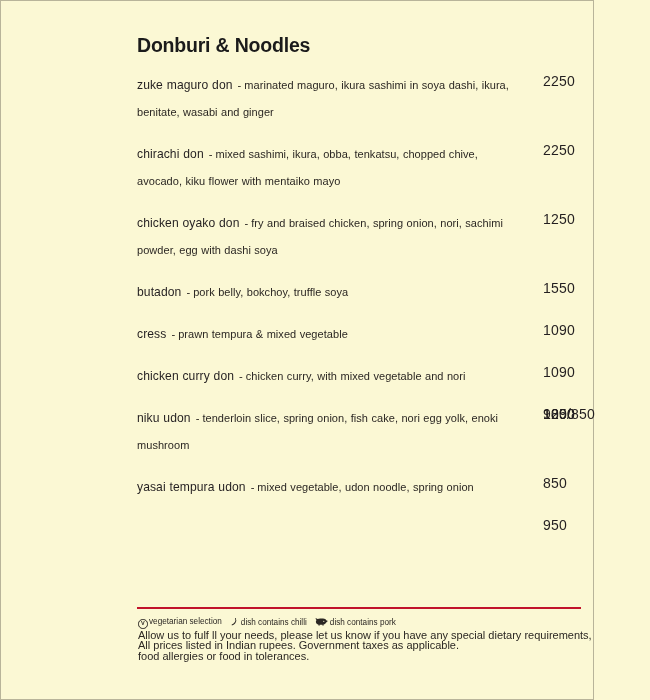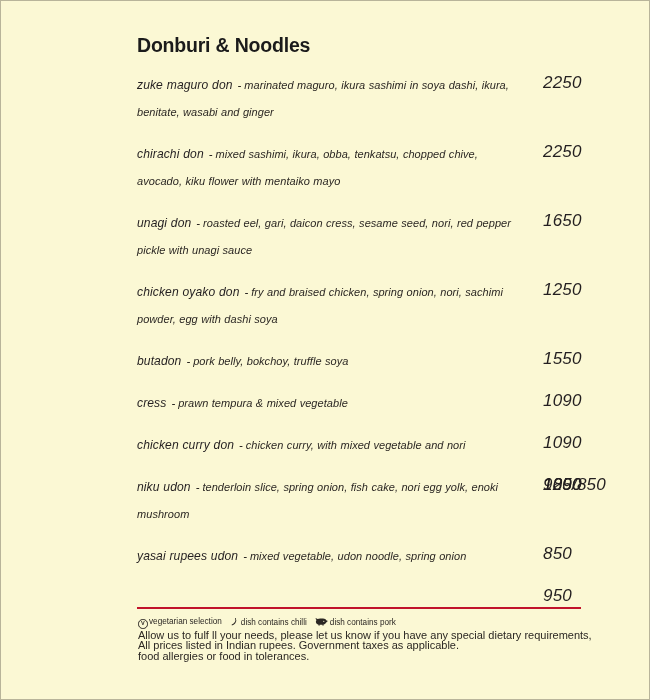--- a/index.html
+++ b/index.html
@@ -10,21 +10,21 @@
   body {
     width: 650px;
     height: 700px;
     background: #fbf8d4;
     font-family: "Liberation Sans", sans-serif;
     color: #231f20;
     overflow: hidden;
   }
   #page {
     position: relative;
-    width: 650px;
+    width: 594px;
     height: 700px;
     background: #fbf8d4;
     box-sizing: border-box;
     border: 1px solid #b8b49a;
   }
   #menu-card {
     position: absolute;
     left: 136px;
     top: 34px;
     width: 426px;
@@ -36,21 +36,20 @@
     color: #1b1b1b;
     margin: 0 0 16px 0;
     line-height: 1.1;
   }
   .menu-list {
     width: 426px;
   }
   .menu-item {
     position: relative;
     margin-bottom: 15px;
-    font-style: italic;
   }
   .item-text {
     width: 382px;
     font-size: 11.2px;
     line-height: 27px;
     color: #2b2723;
     word-spacing: 0.3px;
   }
   .item-name {
     font-size: 12.1px;
@@ -64,21 +63,21 @@
   }
   .item-desc {
     font-size: 11px;
     color: #2b2723;
     letter-spacing: 0.05px;
   }
   .item-price {
     position: absolute;
     left: 406px;
     top: 1px;
-    font-size: 17px;
+    font-size: 14px;
     color: #231f20;
     white-space: nowrap;
     letter-spacing: 0.2px;
   }
   #divider {
     position: absolute;
     left: 136px;
     top: 606px;
     width: 444px;
     height: 2.2px;
@@ -148,24 +147,20 @@
     <div class="menu-list" id="menu-list">
         <div class="menu-item">
           <div class="item-text"><span class="item-name">zuke maguro don</span><span class="item-dash">-</span><span class="item-desc">marinated maguro, ikura sashimi in soya dashi, ikura, benitate, wasabi and ginger</span></div>
           <div class="item-price">2250</div>
         </div>
         <div class="menu-item">
           <div class="item-text"><span class="item-name">chirachi don</span><span class="item-dash">-</span><span class="item-desc">mixed sashimi, ikura, obba, tenkatsu, chopped chive, avocado, kiku flower with mentaiko mayo</span></div>
           <div class="item-price">2250</div>
         </div>
         <div class="menu-item">
-          <div class="item-text"><span class="item-name">unagi don</span><span class="item-dash">-</span><span class="item-desc">roasted eel, gari, daicon cress, sesame seed, nori, red pepper pickle with unagi sauce</span></div>
-          <div class="item-price">1650</div>
-        </div>
-        <div class="menu-item">
           <div class="item-text"><span class="item-name">chicken oyako don</span><span class="item-dash">-</span><span class="item-desc">fry and braised chicken, spring onion, nori, sachimi powder, egg with dashi soya</span></div>
           <div class="item-price">1250</div>
         </div>
         <div class="menu-item">
           <div class="item-text"><span class="item-name">butadon</span><span class="item-dash">-</span><span class="item-desc">pork belly, bokchoy, truffle soya</span></div>
           <div class="item-price">1550</div>
         </div>
         <div class="menu-item">
           <div class="item-text"><span class="item-name">cress</span><span class="item-dash">-</span><span class="item-desc">prawn tempura &amp; mixed vegetable</span></div>
           <div class="item-price">1090</div>
@@ -178,21 +173,21 @@
           <div class="item-price">980/850</div>
         </div>
         <div class="menu-item">
           <div class="item-price">1090</div>
         </div>
         <div class="menu-item">
           <div class="item-text"><span class="item-name">niku udon</span><span class="item-dash">-</span><span class="item-desc">tenderloin slice, spring onion, fish cake, nori egg yolk, enoki mushroom</span></div>
           <div class="item-price">1250</div>
         </div>
         <div class="menu-item">
-          <div class="item-text"><span class="item-name">yasai rupees udon</span><span class="item-dash">-</span><span class="item-desc">mixed vegetable, udon noodle, spring onion</span></div>
+          <div class="item-text"><span class="item-name">yasai tempura udon</span><span class="item-dash">-</span><span class="item-desc">mixed vegetable, udon noodle, spring onion</span></div>
           <div class="item-price">850</div>
         </div>
         <div class="menu-item">
           <div class="item-text"></div>
           <div class="item-price">950</div>
         </div>
       </div>
 
   </div>
 

